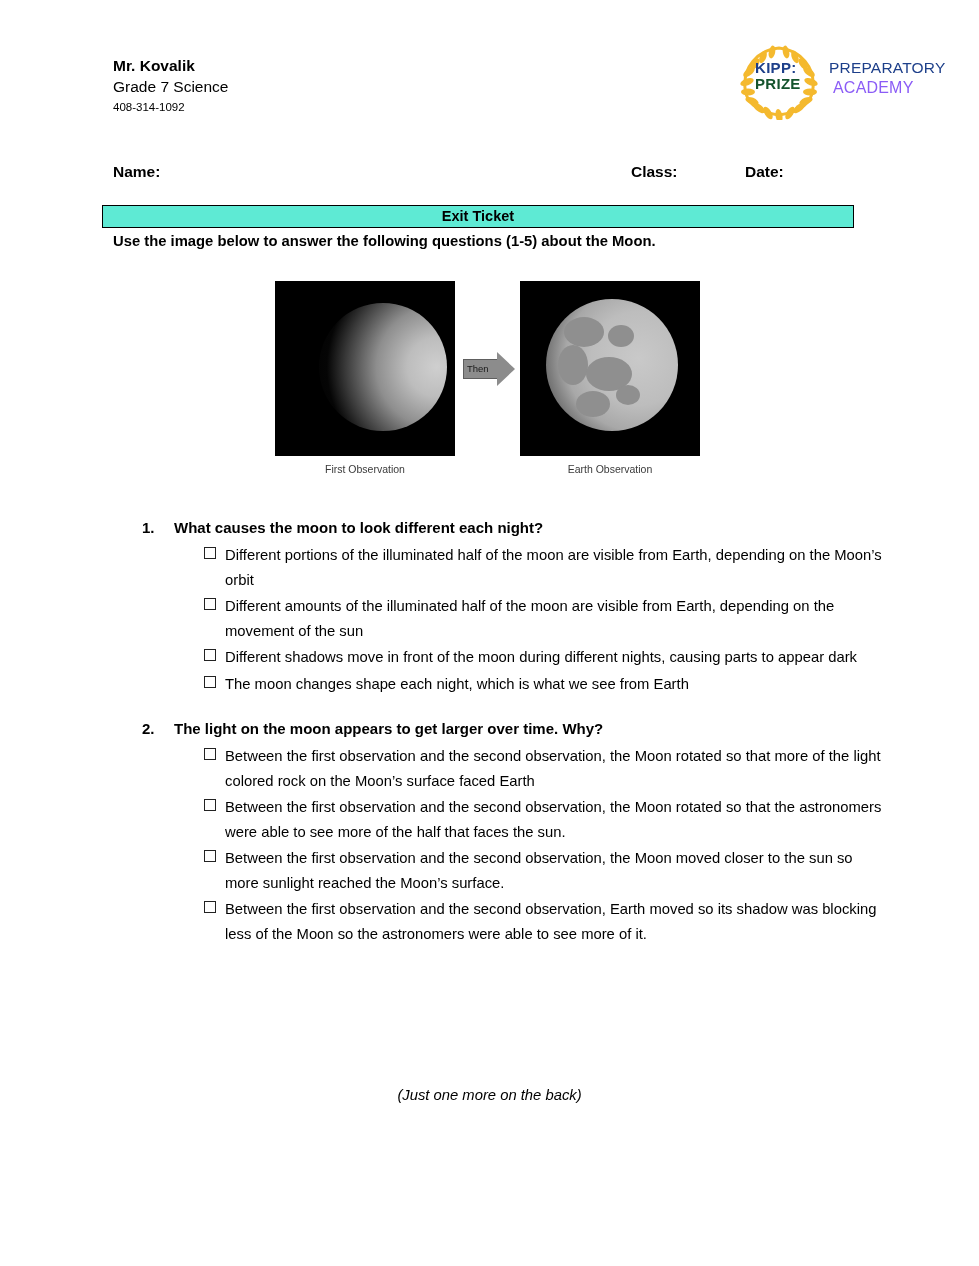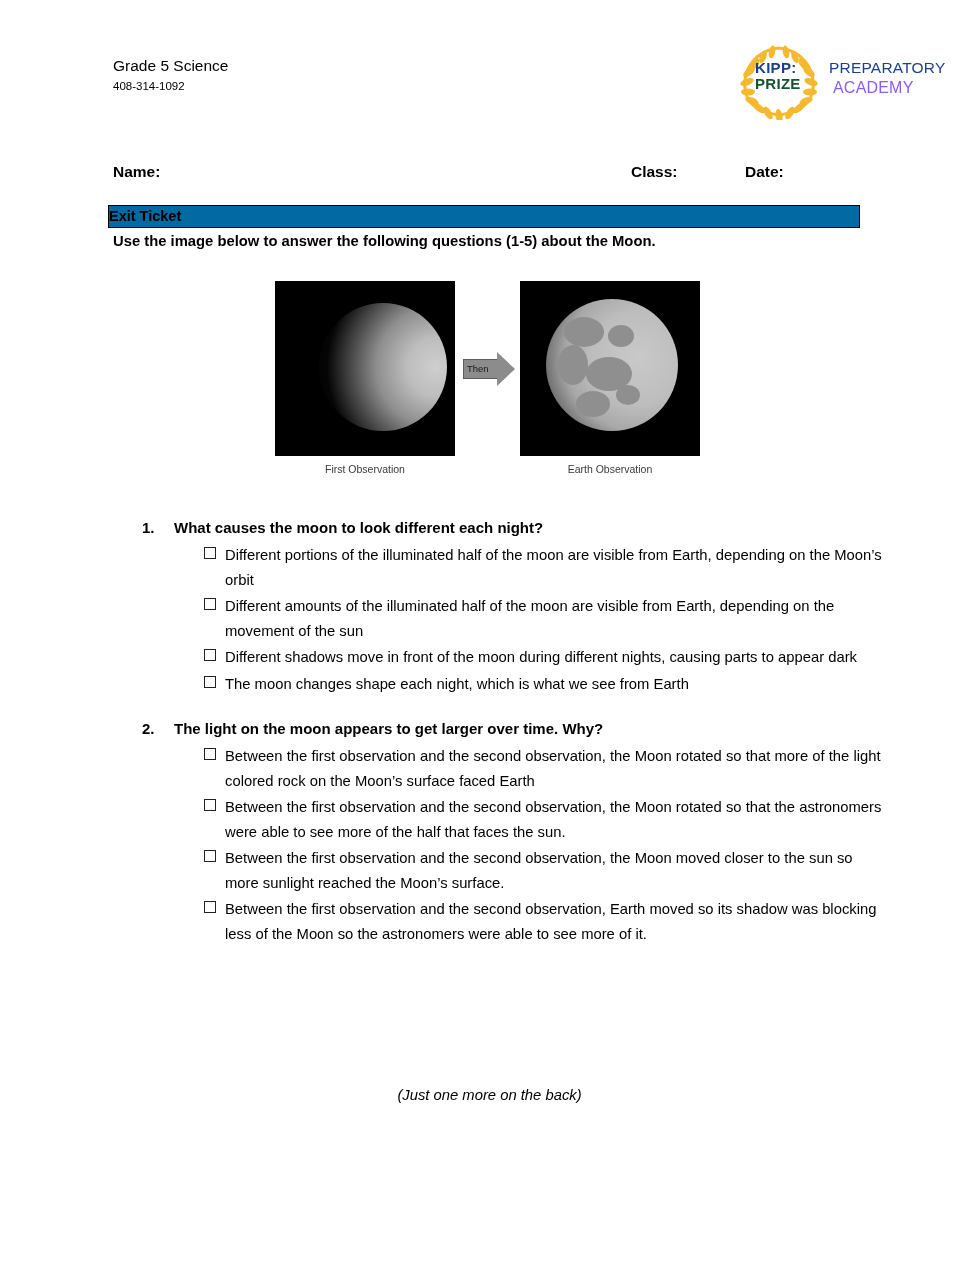--- a/index.html
+++ b/index.html
@@ -107,28 +107,28 @@
     font-size: 15.5px;
     font-weight: bold;
   }
   .info-name  { position: absolute; left: 0px;   top: 0; }
   .info-class { position: absolute; left: 518px; top: 0; }
   .info-date  { position: absolute; left: 632px; top: 0; }
 
   
   .banner {
     position: absolute;
-    left: 108px;
+    left: 102px;
     top: 205px;
     width: 752px;
     height: 23px;
-    background: #0369a1;
+    background: #5eead4;
     border: 1px solid #000000;
     box-sizing: border-box;
-    text-align: left;
+    text-align: center;
     font-size: 14.5px;
     font-weight: bold;
     line-height: 21px;
   }
   .instructions {
     position: absolute;
     left: 113px;
     top: 231px;
     font-size: 14.8px;
     font-weight: bold;
@@ -284,21 +284,22 @@
     font-size: 14.8px;
     font-style: italic;
   }
 </style>
 </head>
 <body>
 
 <div class="page">
 
   <div class="header">
-    <div class="course-name">Grade 5 Science</div>
+    <div class="teacher-name">Mr. Kovalik</div>
+    <div class="course-name">Grade 7 Science</div>
     <div class="phone">408-314-1092</div>
 
     <div class="logo">
       <svg class="logo-wreath" viewBox="0 0 92 78">
         <g fill="none" stroke="#f4b92e" stroke-width="3">
           <path d="M46 6 C24 8 10 26 12 46 C13 60 24 70 46 73 C68 70 79 60 80 46 C82 26 68 8 46 6 Z"></path>
         </g>
         <g fill="#f4b92e">
           <ellipse cx="16" cy="30" rx="7" ry="3.4" transform="rotate(-40 16 30)"></ellipse>
           <ellipse cx="14" cy="40" rx="7" ry="3.4" transform="rotate(-20 14 40)"></ellipse>

